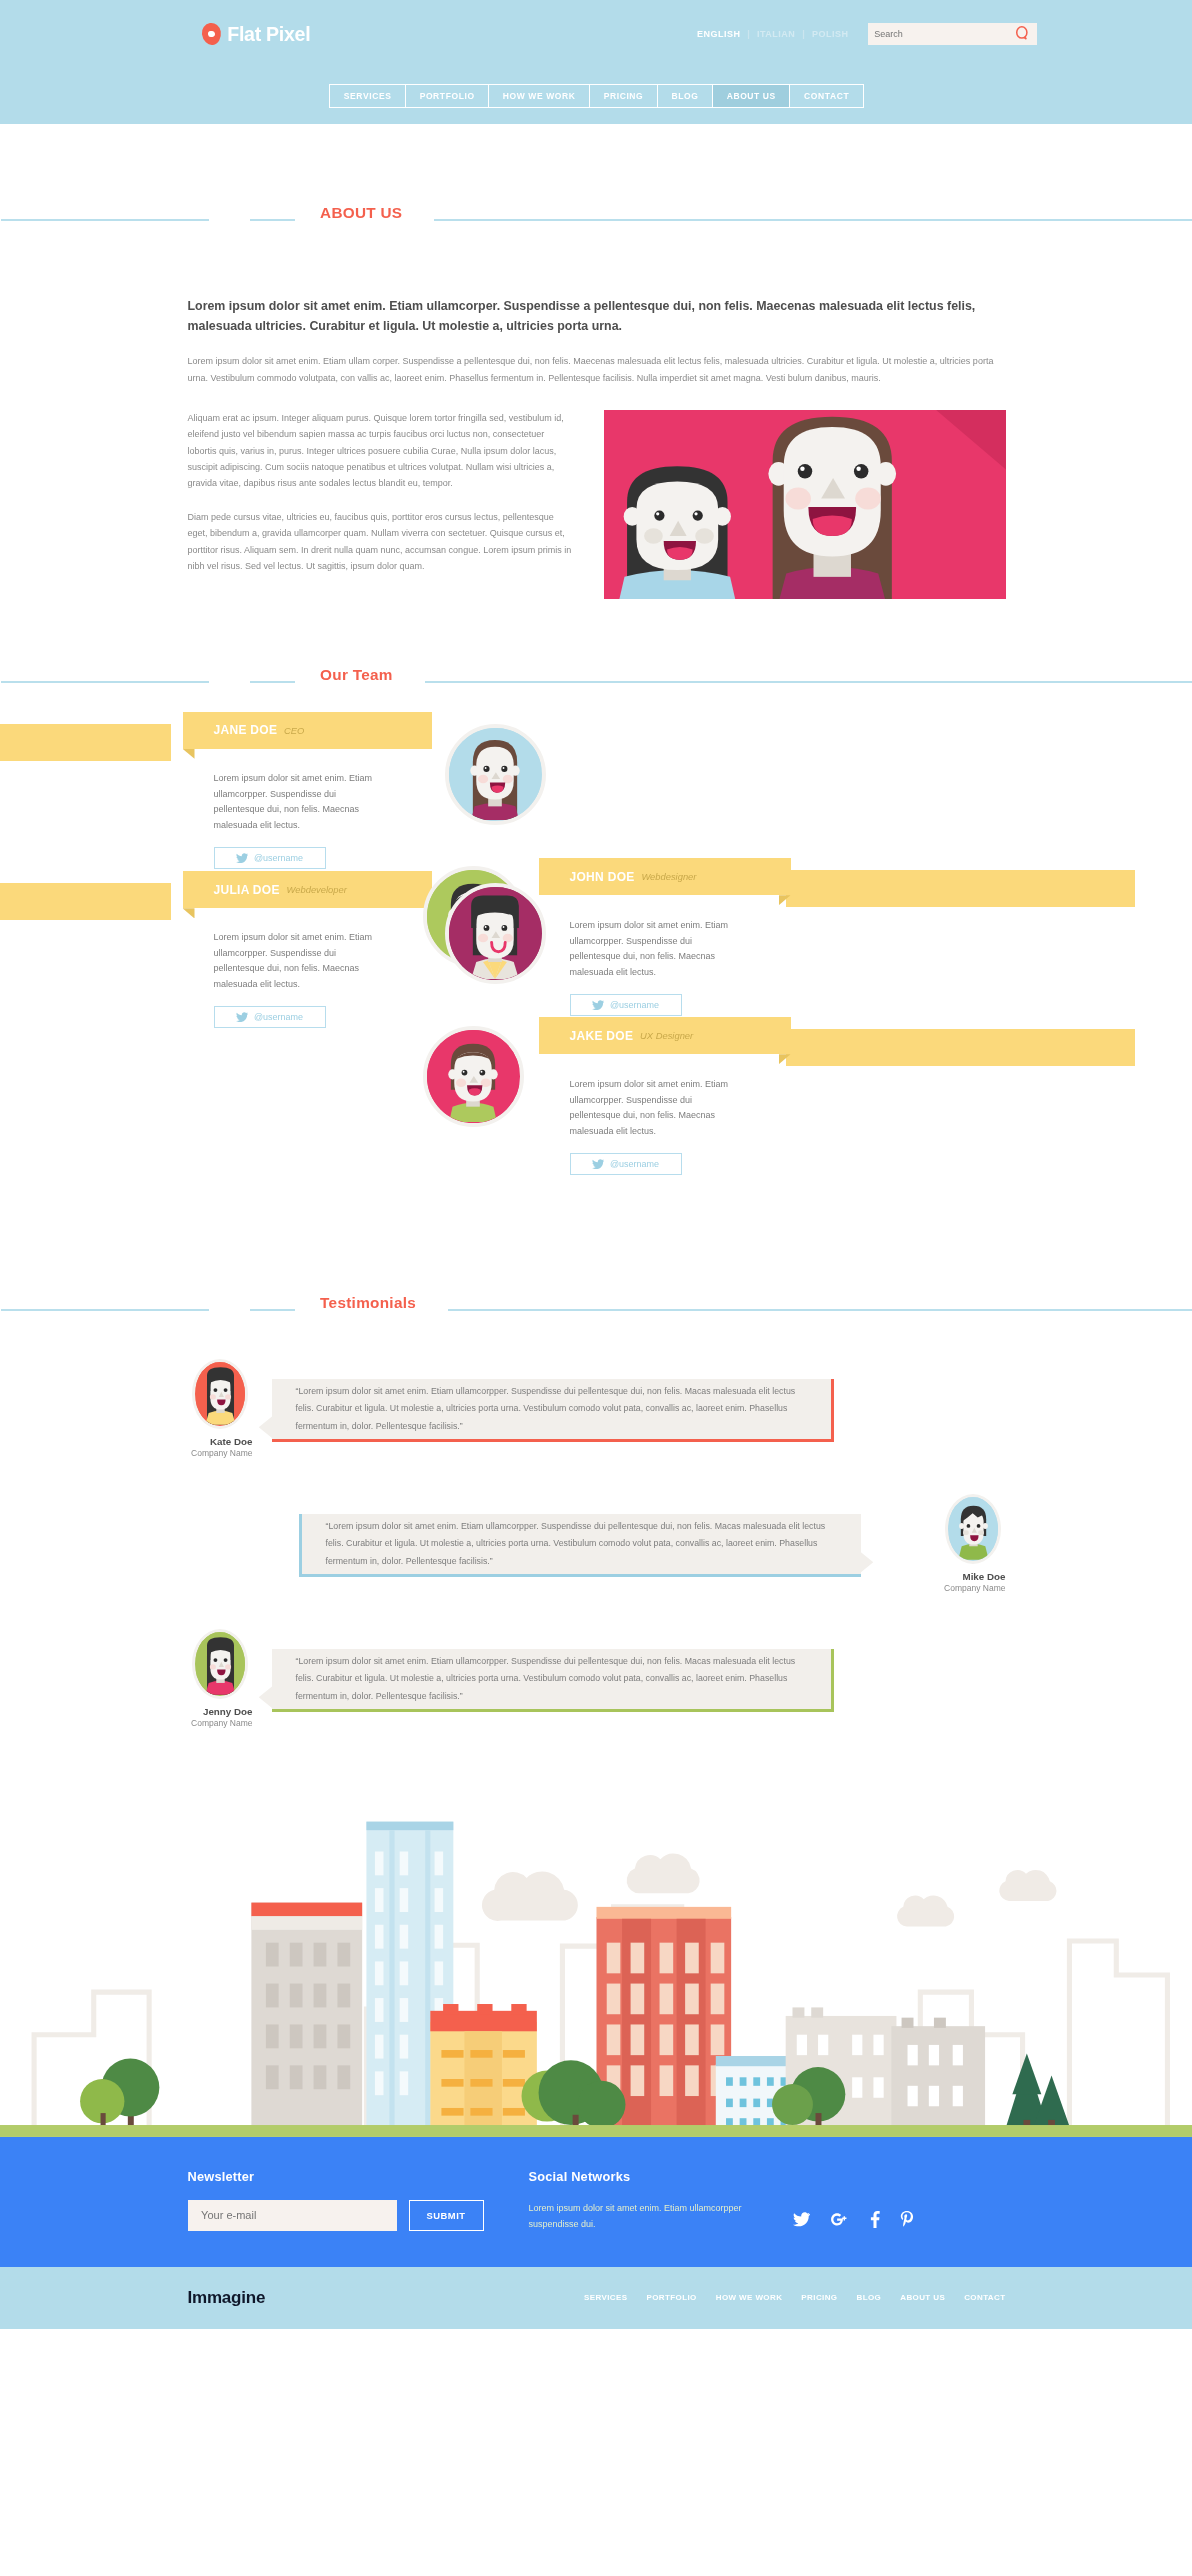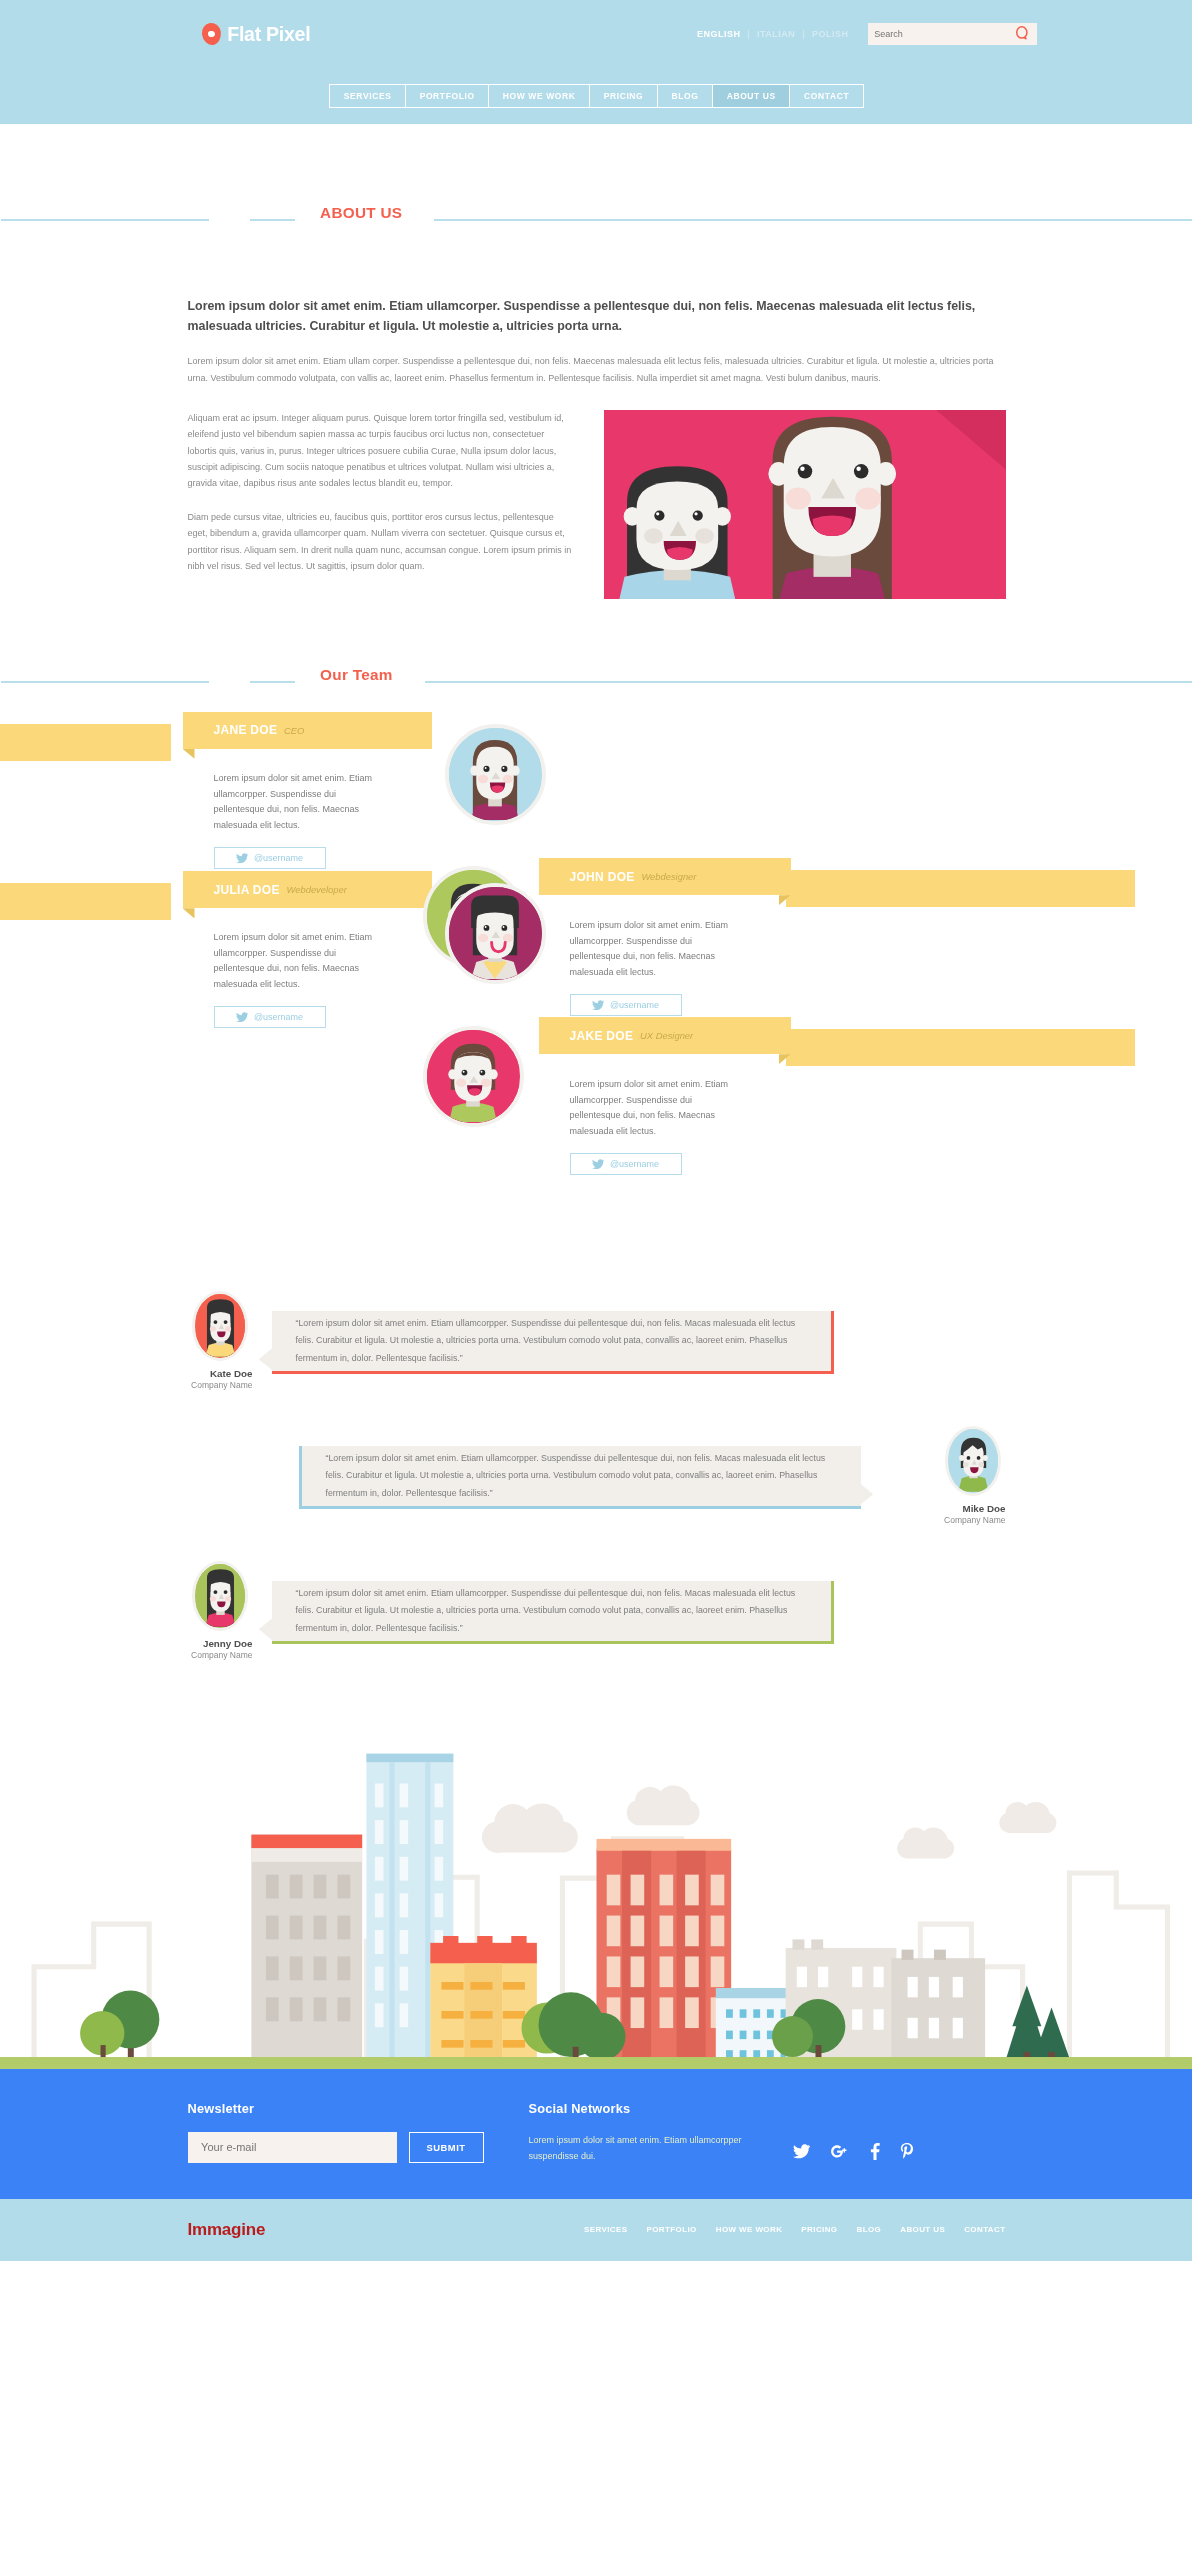--- a/index.html
+++ b/index.html
@@ -206,21 +206,21 @@
   }
   .f-desc { color: #e3eecb; font-size: 9px; line-height: 1.85; margin-top: 15.3px; width: 230px; }
   .social-row {
     display: flex; gap: 20.5px; align-items: center;
     margin-top: -22px; margin-left: 264px;
   }
   .social { cursor: pointer; }
 
   .footer-blue { background: #b3dcea; height: 62px; display: flex; align-items: center; }
   .footer-blue-inner { width: 852px; margin: 0 auto; display: flex; align-items: center; padding: 0 17px; }
-  .fb-logo { color: #b91c1c; font-size: 17px; font-weight: bold; letter-spacing: -0.2px; }
+  .fb-logo { color: #0f172a; font-size: 17px; font-weight: bold; letter-spacing: -0.2px; }
   .fb-nav { margin-left: auto; display: flex; gap: 19px; }
   .fb-nav a { color: #ffffff; font-size: 8px; font-weight: bold; letter-spacing: 0.4px; cursor: pointer; }
 </style>
 </head>
 <body>
 
 <div class="wrap">
 
   <div class="topbar">
     <div class="topbar-inner">
@@ -485,20 +485,25 @@
             <path d="M49 70 Q56 67 63 70 Q63 77 56 77 Q49 77 49 70 Z" fill="#e8376a"></path>
           </svg>
         </div>
 
       </div>
     </div>
   </div>
 
   <div class="testi">
     <div class="container">
+      <div class="sec-head">
+        <div class="sec-rule full"></div>
+        <div class="sec-gap"></div>
+        <div class="sec-title">Testimonials</div>
+      </div>
 
       <div class="testi-list">
 
         <div class="testi-row">
           <div class="testi-avatar-wrap" style="left:17px;">
             <div class="testi-ellipse" style="background:#f4604d;">
               <svg width="49" height="63" viewBox="0 0 58 74">
                 <rect width="58" height="74" fill="#f4604d"></rect>
                 <path d="M13 74 L13 28 Q13 8 29 8 Q45 8 45 28 L45 74 Z" fill="#333333"></path>
                 <path d="M11 74 L15 60 Q29 54 43 60 L47 74 Z" fill="#fbd97b"></path>

